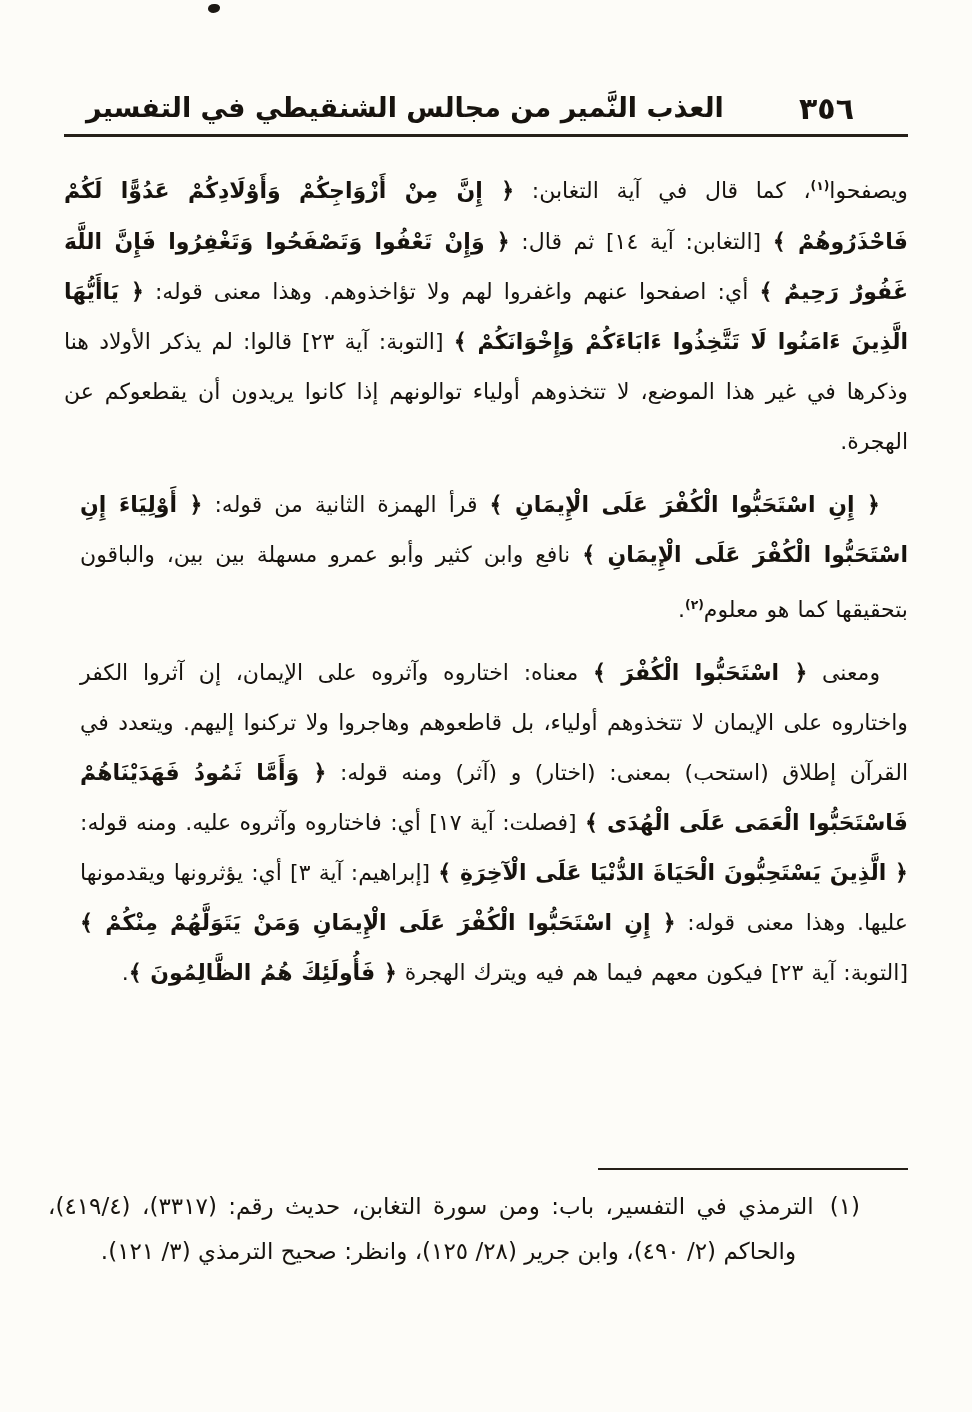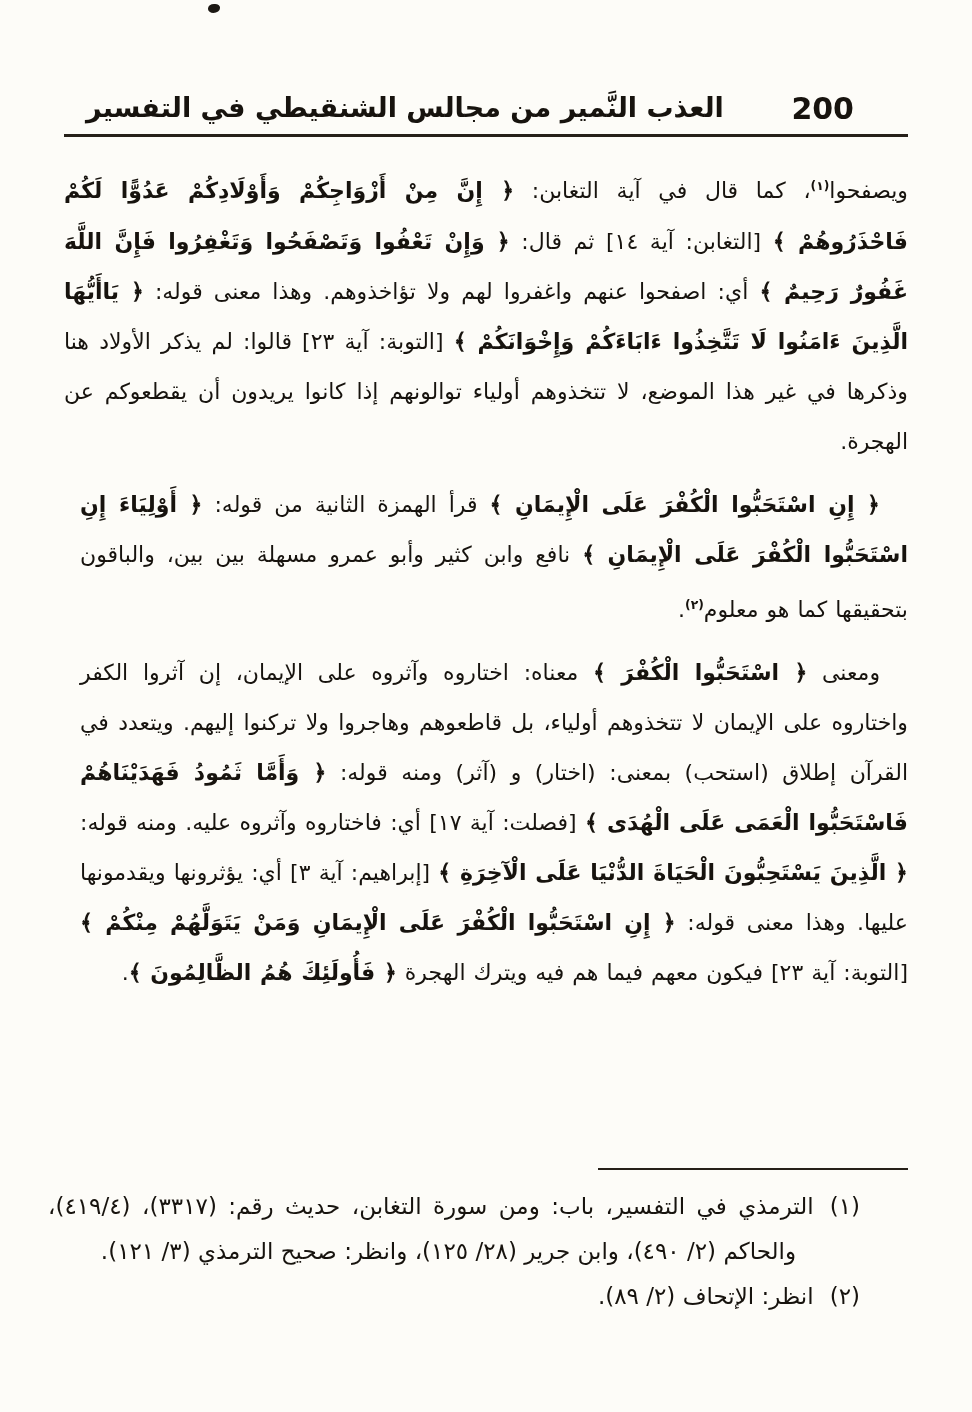--- a/index.html
+++ b/index.html
@@ -95,30 +95,29 @@
     margin-left: 16px;
   }
 </style>
 </head>
 <body>
 
 <div class="page" style="background: rgb(253, 252, 248); color: rgb(23, 19, 14);">
   <div class="scan-artifact"></div>
 
   <div class="header">
-    <span class="page-number">200</span>
+    <span class="page-number">٣٥٦</span>
     <span class="header-title">العذب النَّمير من مجالس الشنقيطي في التفسير</span>
   </div>
 
   <div class="page-body">
       <p class="para"><span class="seg-text">ويصفحوا</span><span class="seg-fnref">(١)</span><span class="seg-text">، كما قال في آية التغابن: </span><span class="seg-quran">﴿ إِنَّ مِنْ أَزْوَاجِكُمْ وَأَوْلَادِكُمْ عَدُوًّا لَكُمْ فَاحْذَرُوهُمْ ﴾</span><span class="seg-text"> [التغابن: آية ١٤] ثم قال: </span><span class="seg-quran">﴿ وَإِنْ تَعْفُوا وَتَصْفَحُوا وَتَغْفِرُوا فَإِنَّ اللَّهَ غَفُورٌ رَحِيمٌ ﴾</span><span class="seg-text"> أي: اصفحوا عنهم واغفروا لهم ولا تؤاخذوهم. وهذا معنى قوله: </span><span class="seg-quran">﴿ يَاأَيُّهَا الَّذِينَ ءَامَنُوا لَا تَتَّخِذُوا ءَابَاءَكُمْ وَإِخْوَانَكُمْ ﴾</span><span class="seg-text"> [التوبة: آية ٢٣] قالوا: لم يذكر الأولاد هنا وذكرها في غير هذا الموضع، لا تتخذوهم أولياء توالونهم إذا كانوا يريدون أن يقطعوكم عن الهجرة.</span></p>
       <p class="para indent"><span class="seg-quran">﴿ إِنِ اسْتَحَبُّوا الْكُفْرَ عَلَى الْإِيمَانِ ﴾</span><span class="seg-text"> قرأ الهمزة الثانية من قوله: </span><span class="seg-quran">﴿ أَوْلِيَاءَ إِنِ اسْتَحَبُّوا الْكُفْرَ عَلَى الْإِيمَانِ ﴾</span><span class="seg-text"> نافع وابن كثير وأبو عمرو مسهلة بين بين، والباقون بتحقيقها كما هو معلوم</span><span class="seg-fnref">(٢)</span><span class="seg-text">.</span></p>
       <p class="para indent"><span class="seg-text">ومعنى </span><span class="seg-quran">﴿ اسْتَحَبُّوا الْكُفْرَ ﴾</span><span class="seg-text"> معناه: اختاروه وآثروه على الإيمان، إن آثروا الكفر واختاروه على الإيمان لا تتخذوهم أولياء، بل قاطعوهم وهاجروا ولا تركنوا إليهم. ويتعدد في القرآن إطلاق (استحب) بمعنى: (اختار) و (آثر) ومنه قوله: </span><span class="seg-quran">﴿ وَأَمَّا ثَمُودُ فَهَدَيْنَاهُمْ فَاسْتَحَبُّوا الْعَمَى عَلَى الْهُدَى ﴾</span><span class="seg-text"> [فصلت: آية ١٧] أي: فاختاروه وآثروه عليه. ومنه قوله: </span><span class="seg-quran">﴿ الَّذِينَ يَسْتَحِبُّونَ الْحَيَاةَ الدُّنْيَا عَلَى الْآخِرَةِ ﴾</span><span class="seg-text"> [إبراهيم: آية ٣] أي: يؤثرونها ويقدمونها عليها. وهذا معنى قوله: </span><span class="seg-quran">﴿ إِنِ اسْتَحَبُّوا الْكُفْرَ عَلَى الْإِيمَانِ وَمَنْ يَتَوَلَّهُمْ مِنْكُمْ ﴾</span><span class="seg-text"> [التوبة: آية ٢٣] فيكون معهم فيما هم فيه ويترك الهجرة </span><span class="seg-quran">﴿ فَأُولَئِكَ هُمُ الظَّالِمُونَ ﴾</span><span class="seg-text">.</span></p>
     </div>
 
   <div class="footer-area">
     <div class="footnote-sep"></div>
     <div class="footnotes">
         <div class="footnote"><span class="fn-marker">(١)</span><span class="fn-text">الترمذي في التفسير، باب: ومن سورة التغابن، حديث رقم: (٣٣١٧)، (٤١٩/٤)، والحاكم (٢/ ٤٩٠)، وابن جرير (٢٨/ ١٢٥)، وانظر: صحيح الترمذي (٣/ ١٢١).</span></div>
-        <div class="footnote"><span class="fn-marker">(٢)</span><span class="fn-text">انظر: الإتحاف (٢/ ٨٩).</span></div>
       </div>
   </div>
 </div>
 
 </body></html>

